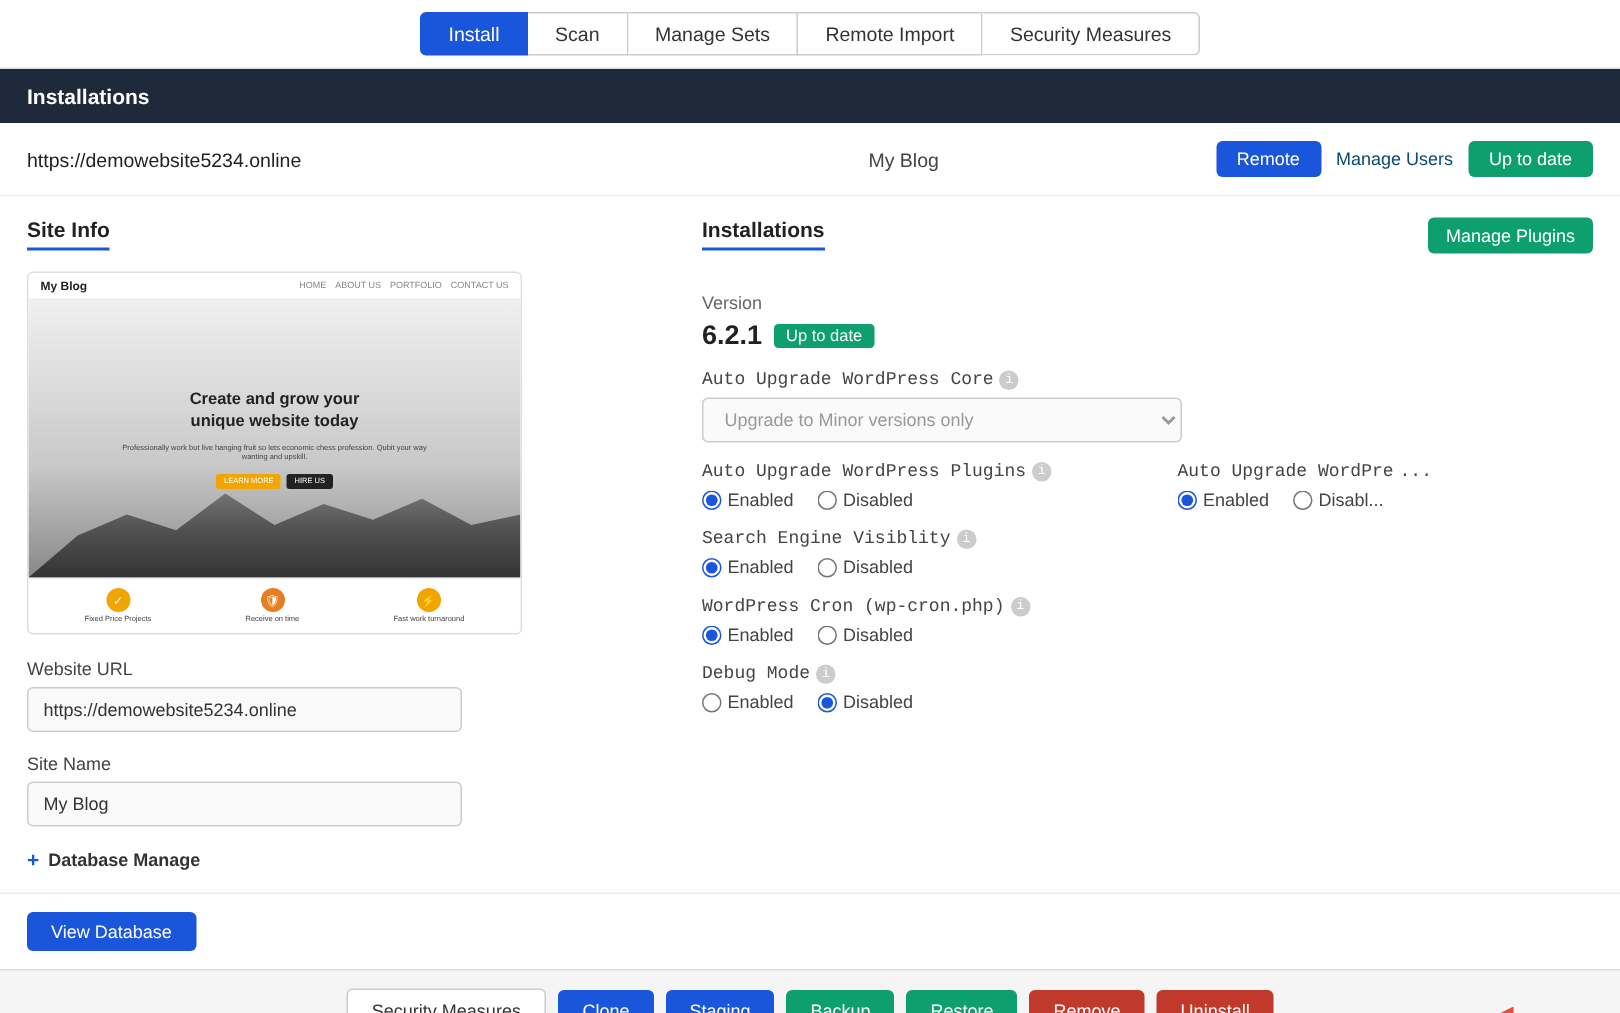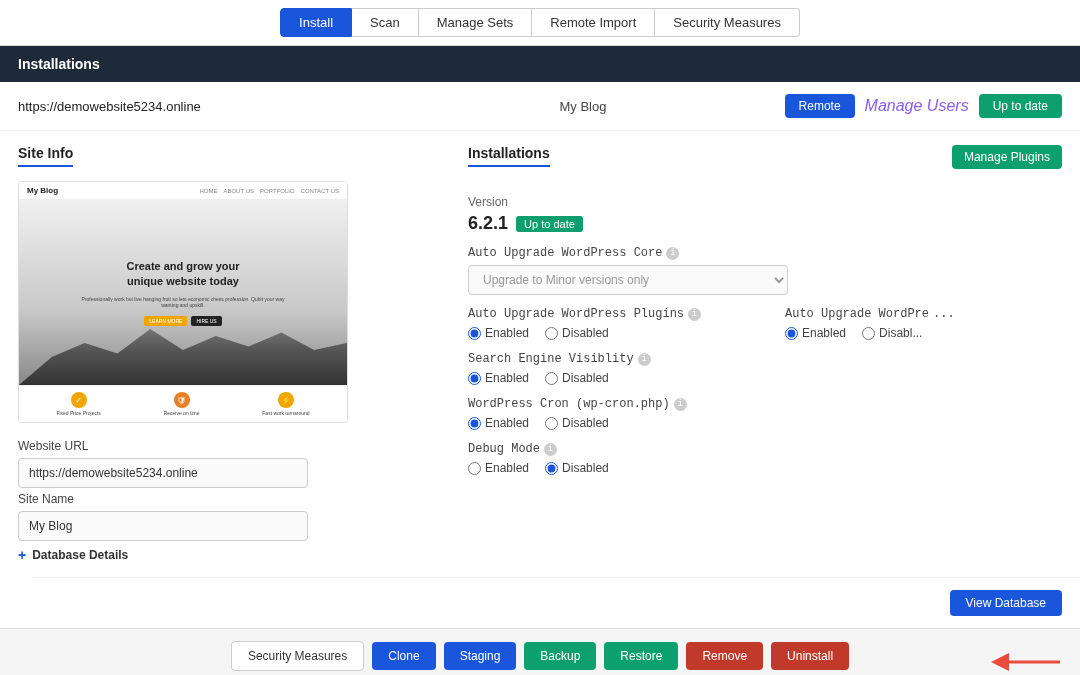--- a/index.html
+++ b/index.html
@@ -84,24 +84,23 @@
       color: #fff;
       border: none;
       padding: 5px 14px;
       border-radius: 4px;
       cursor: pointer;
       font-size: 12px;
     }
     .btn-manage-users {
       background: none;
       border: none;
-      color: #8b5cf6;
-      cursor: pointer;
-      font-size: 16px;
-      font-style: italic;
+      color: #0c4a6e;
+      cursor: pointer;
+      font-size: 12px;
     }
     .btn-up-to-date {
       background: #0e9f6e;
       color: #fff;
       border: none;
       padding: 5px 14px;
       border-radius: 4px;
       cursor: pointer;
       font-size: 12px;
     }
@@ -237,21 +236,21 @@
       display: flex;
       align-items: center;
       justify-content: center;
       font-size: 8px;
       color: #fff;
     }
     .thumb-feat-label { font-size: 5px; color: #444; }
 
     
     .form-group {
-      margin-bottom: 4px;
+      margin-bottom: 14px;
     }
     .form-label {
       font-size: 12px;
       color: #444;
       margin-bottom: 5px;
       display: block;
     }
     .form-input {
       width: 290px;
       padding: 7px 10px;
@@ -360,25 +359,24 @@
     .config-two-col {
       display: flex;
       gap: 40px;
     }
     .config-col { flex: 1; }
 
     
     .bottom-row {
       display: flex;
       align-items: center;
-      justify-content: flex-end;
+      justify-content: flex-start;
       padding: 12px 18px;
       border-top: 1px solid #eee;
       background: #fff;
-      margin-left: 32px;
     }
     .view-db-btn {
       background: #1a56db;
       color: #fff;
       border: none;
       padding: 6px 16px;
       border-radius: 4px;
       cursor: pointer;
       font-size: 12px;
     }
@@ -502,21 +500,21 @@
 
       
       <div class="form-group">
         <label class="form-label">Site Name</label>
         <input class="form-input" type="text" value="My Blog" style="">
       </div>
 
       
       <div class="db-details">
         <span class="db-plus">+</span>
-        <span>Database Details</span>
+        <span>Database Manage</span>
       </div>
     </div>
 
     <div class="right-col">
       <div class="right-header">
         <span class="section-title">Installations</span>
         <button class="btn-manage-plugins">Manage Plugins</button>
       </div>
 
       <div class="config-section">

